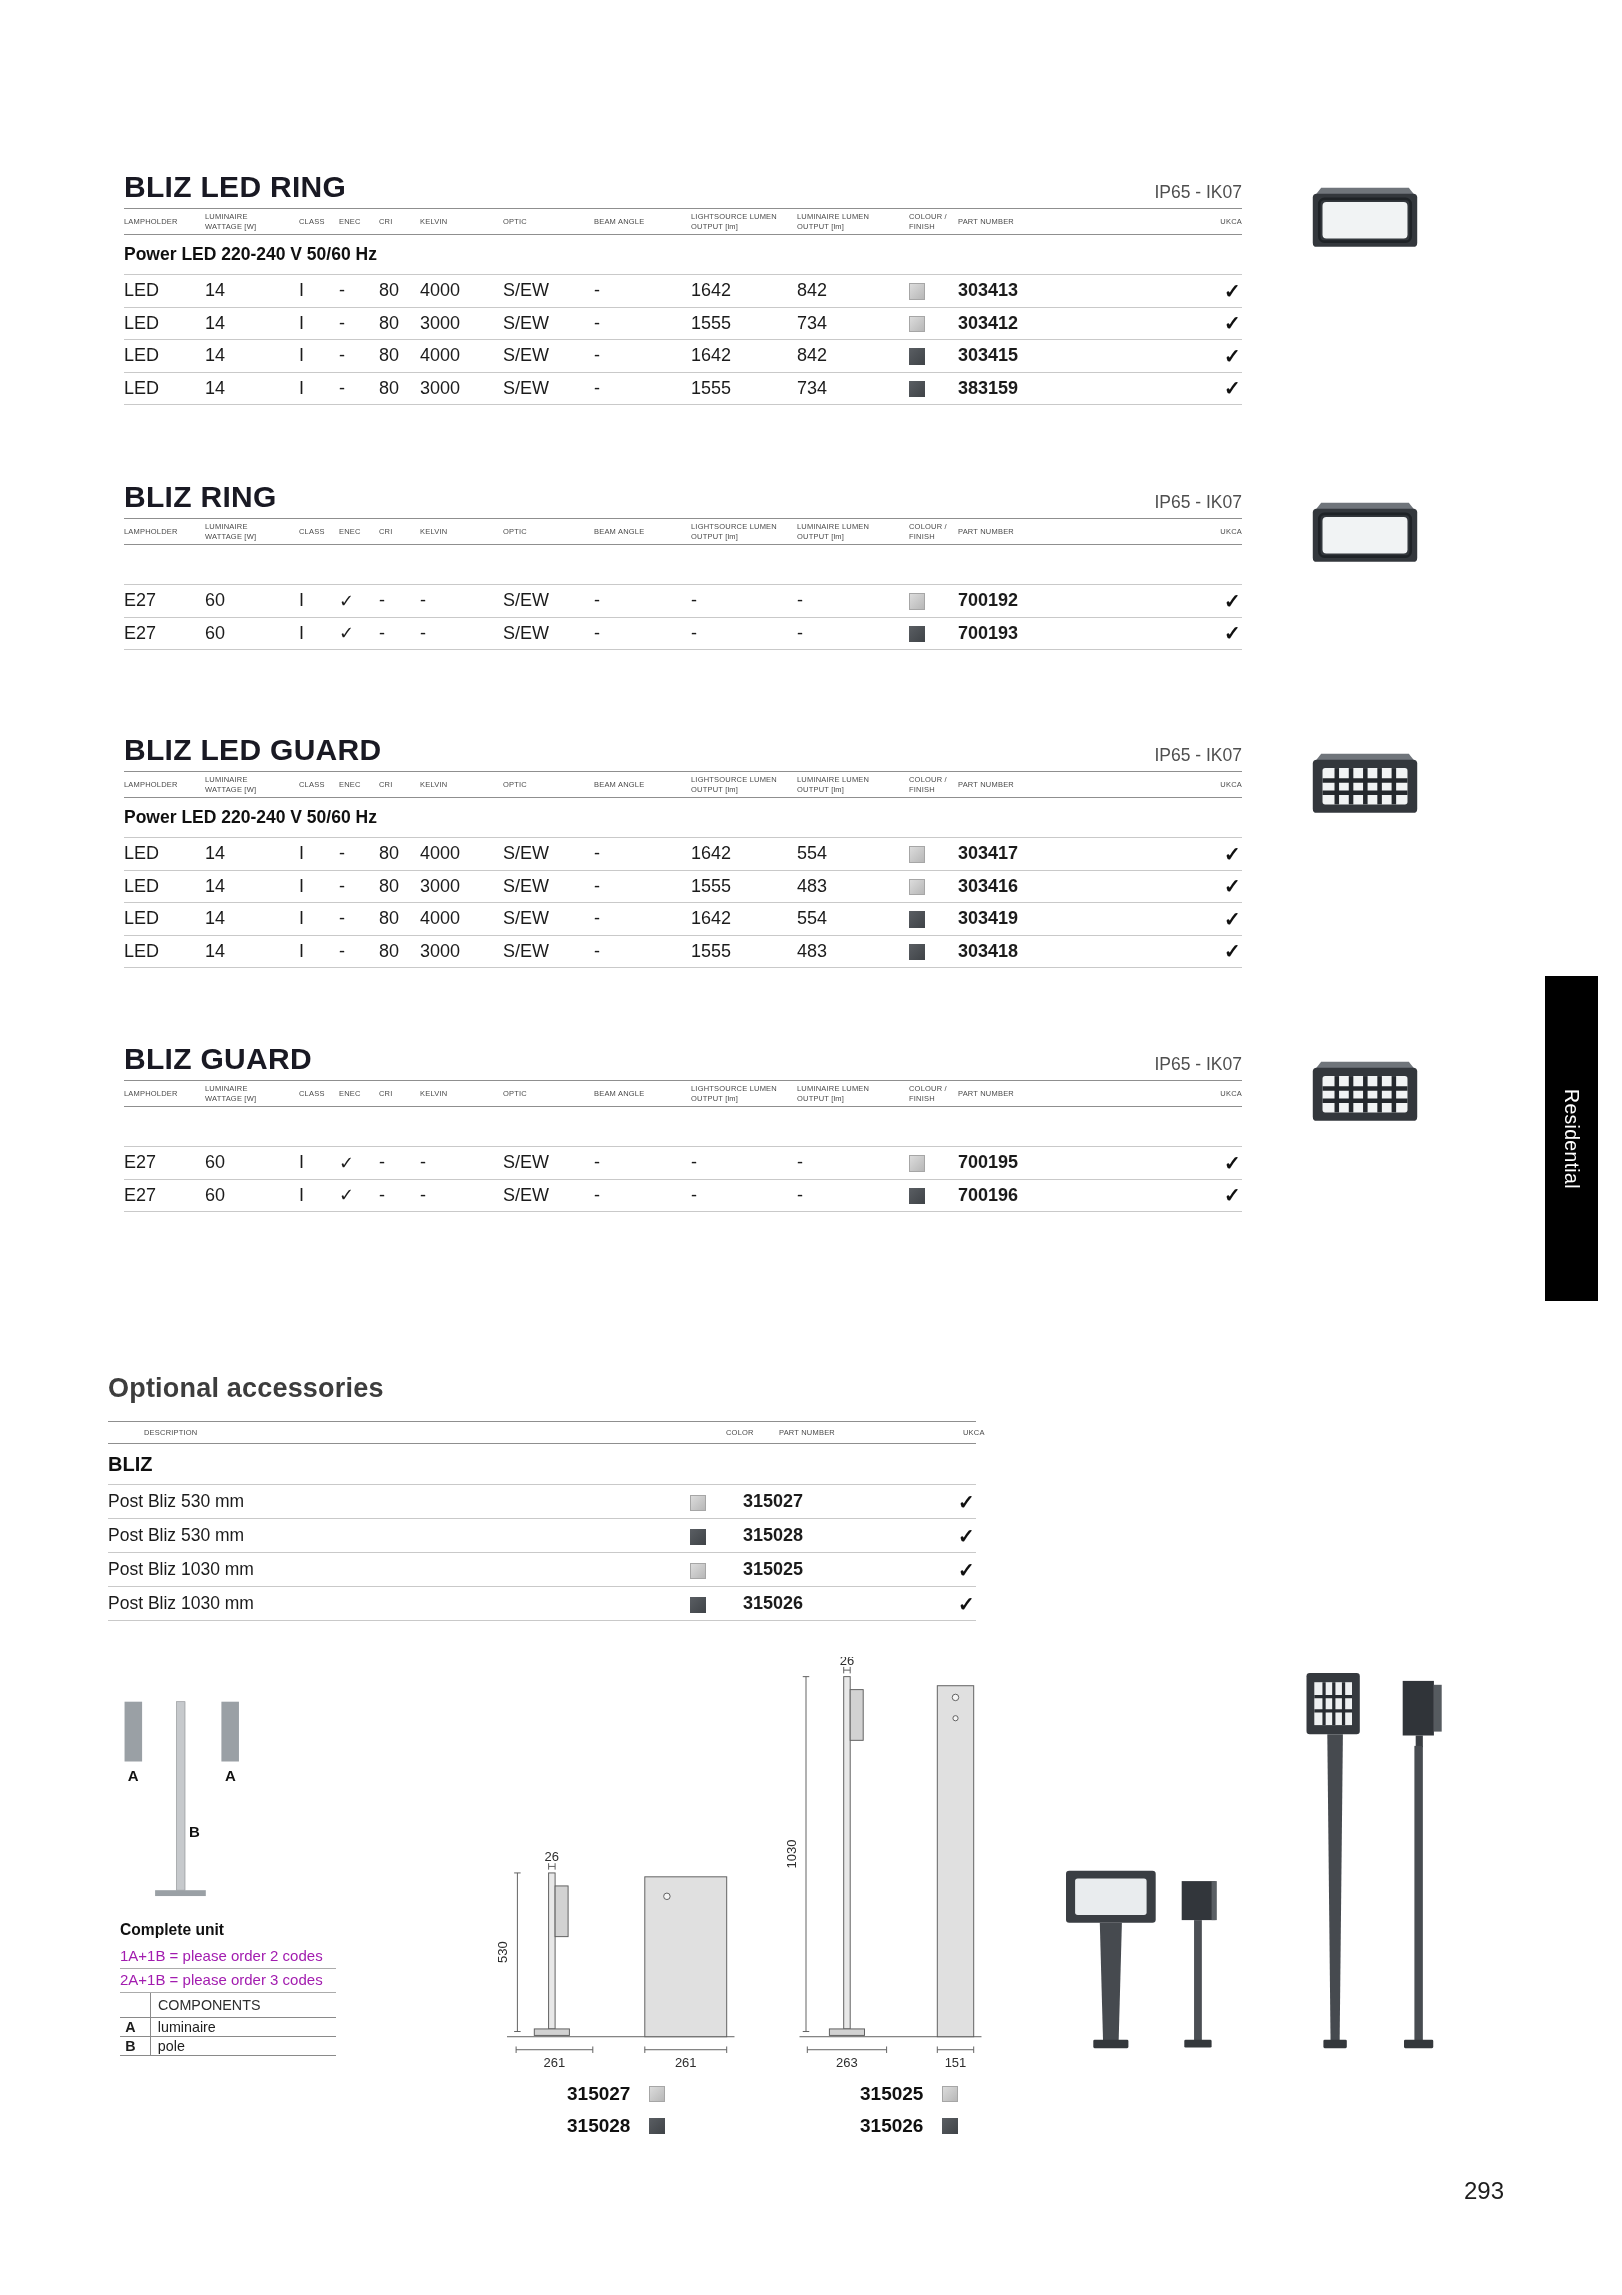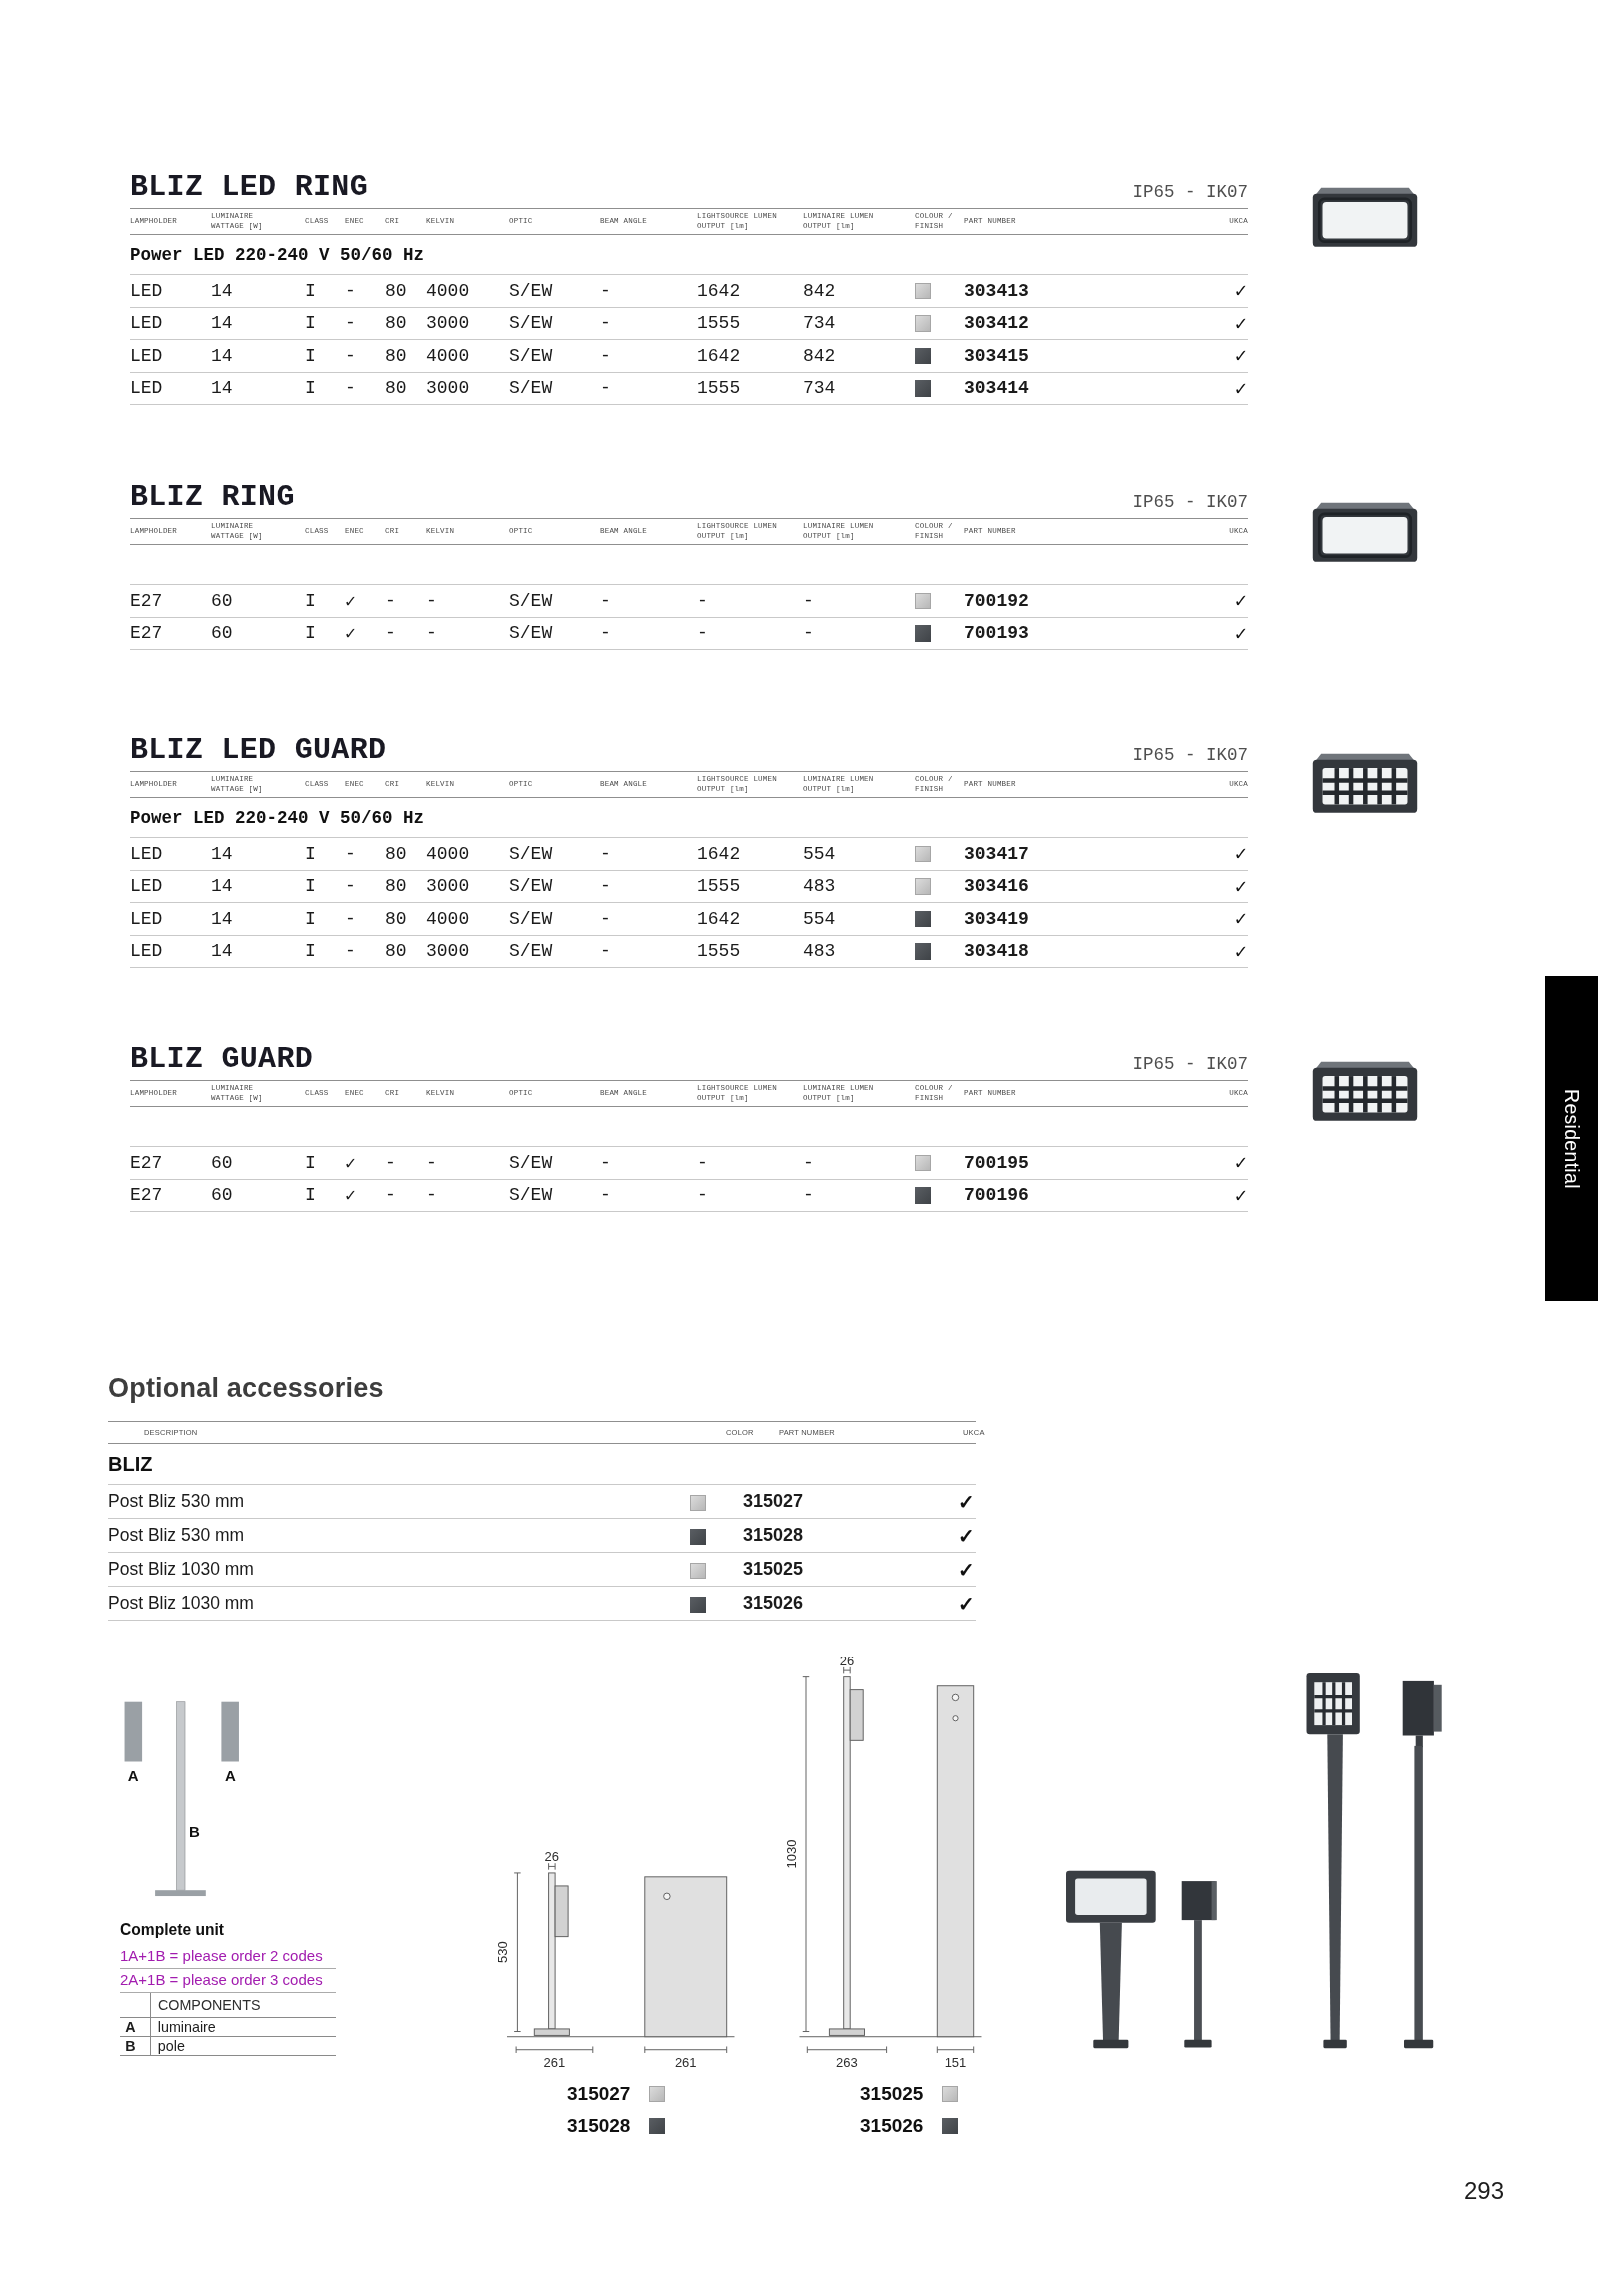--- a/index.html
+++ b/index.html
@@ -1,21 +1,21 @@
 <!DOCTYPE html>
 <html style="font-size:10.4px"><head>
 <meta charset="utf-8">
 <style>
   * { margin:0; padding:0; box-sizing:border-box; }
   html,body { background:#ffffff; }
   .page { position:relative; width:1623px; height:2295px; background:#fff;
           font-family:"Liberation Sans", sans-serif; overflow:hidden; }
 
   
-  .section { position:absolute; left:130px; width:1118px;font-family:Liberation Mono, monospace; }
+  .section { position:absolute; left:124px; width:1118px; }
   #s1{top:168px} #s2{top:478px} #s3{top:731px} #s4{top:1040px}
   .section-titlebar{display:flex;justify-content:space-between;align-items:flex-end;height:40px;padding-bottom:6.5px;}
   .section-title{font-size:30px;font-weight:700;color:#191923;letter-spacing:0.3px;line-height:1;}
   .section-rating{font-size:17.5px;color:#4f4f4f;line-height:1;}
   .spec-grid{display:grid;grid-template-columns:81px 94px 40px 40px 41px 83px 91px 97px 106px 112px 49px 182px 1fr;align-items:center;}
   .spec-header{border-top:1px solid #8f8f8f;border-bottom:1px solid #8f8f8f;min-height:27px;}
   .spec-hcell{font-size:7.5px;line-height:1.3;color:#4a4a4a;white-space:pre-line;letter-spacing:0.2px;padding-right:3.9px;}
   .spec-header .spec-hcell:last-of-type{text-align:right;padding-right:0;}
   .spec-sub{min-height:40px;display:flex;align-items:center;font-size:17.5px;font-weight:700;color:#101010;border-bottom:0.6px solid #c9c9c9;}
   .spec-row{min-height:32.5px;border-bottom:0.6px solid #c9c9c9;font-size:18px;color:#1b1b1b;}
@@ -150,21 +150,21 @@
           <span>14</span>
           <span>I</span>
           <span>-</span>
           <span>80</span>
           <span>3000</span>
           <span>S/EW</span>
           <span>-</span>
           <span>1555</span>
           <span>734</span>
           <span><span class="swatch sw-dark"></span></span>
-          <span class="part">303414</span>
+          <span class="part">383159</span>
           <span class="ukca">✓</span>
         </div>
       </div>
   </section>
 
   <section class="section" id="s2">
     <div class="section-titlebar">
       <h2 class="section-title">BLIZ RING</h2>
       <span class="section-rating">IP65 - IK07</span>
     </div>

